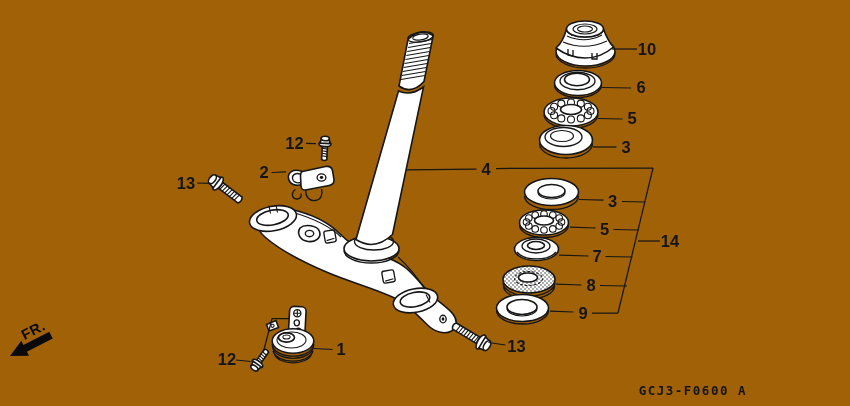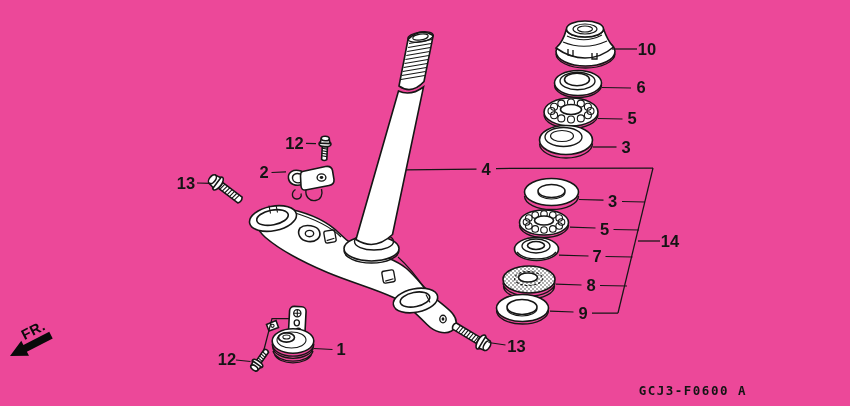--- a/index.html
+++ b/index.html
@@ -1,16 +1,16 @@
 <!DOCTYPE html>
 <html><head>
 <meta charset="utf-8">
 <style>
   html,body{margin:0;padding:0;background:#fff;}
-  .stage{position:relative;width:850px;height:406px;background:#ec4899;overflow:hidden;
+  .stage{position:relative;width:850px;height:406px;background:#a16207;overflow:hidden;
          font-family:"Liberation Sans",sans-serif;}
   svg{display:block;}
   .lbl{font:700 16.5px "Liberation Sans",sans-serif;fill:#141414;}
   .frlbl{font:700 14.5px "Liberation Sans",sans-serif;fill:#0a0a0a;letter-spacing:.5px;}
   .code{font:700 12.5px "DejaVu Sans Mono",monospace;fill:#141414;letter-spacing:1.5px;}
   .ln{stroke:#161616;stroke-width:1.25;fill:none;}
   .pt{stroke:#161616;stroke-width:1.6;fill:#fff;}
   .ptn{stroke:#161616;stroke-width:1.35;fill:none;}
   .thin{stroke:#161616;stroke-width:1.1;fill:none;}
 </style>

